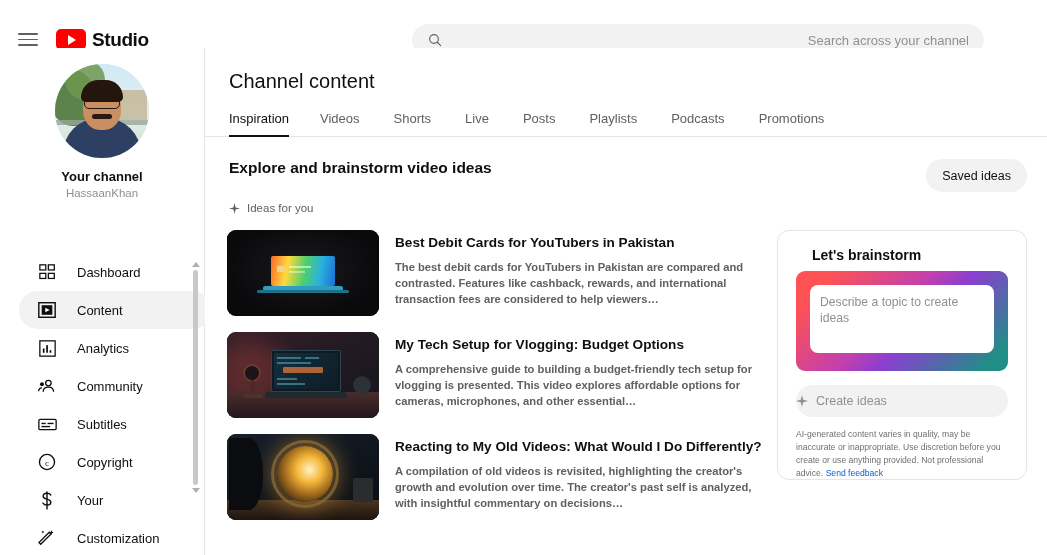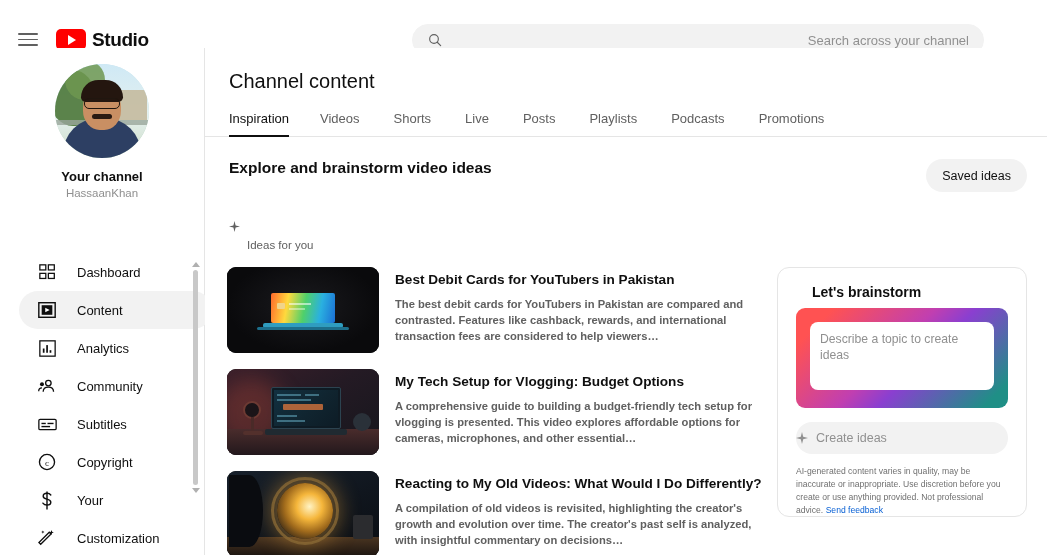--- a/index.html
+++ b/index.html
@@ -126,21 +126,21 @@
     content:''; position:absolute; left:0; right:14px; bottom:-1px; height:2px; background:#0f0f0f;
   }
 
   .sec-head { display:flex; align-items:flex-start; justify-content:space-between; padding:22px 20px 0 24px; }
   .sec-title { font-size:15.5px; font-weight:700; color:#0f0f0f; }
   .saved-btn {
     background:#f2f2f2; border:none; border-radius:17px; height:33px; padding:0 16px;
     font-size:12.5px; font-weight:500; color:#0f0f0f; cursor:pointer; font-family:inherit;
   }
   .ideas-for-you { display:flex; align-items:center; gap:7px; padding:10px 0 0 24px; }
-  .ifu-label { font-size:11.5px; color:#606060;margin-top:37px; }
+  .ifu-label { font-size:11.5px; color:#606060; }
 
   .content-row { display:flex; padding:16px 20px 0 22px; gap:9px; }
   .ideas-col { width:560px; }
 
   .idea-card { display:flex; gap:16px; margin-bottom:16px; cursor:pointer; }
   .thumb {
     width:152px; height:86px; border-radius:9px; flex:none; overflow:hidden; position:relative;
     background:#0b0b0d;
   }
   .idea-text { padding-top:4px; }

